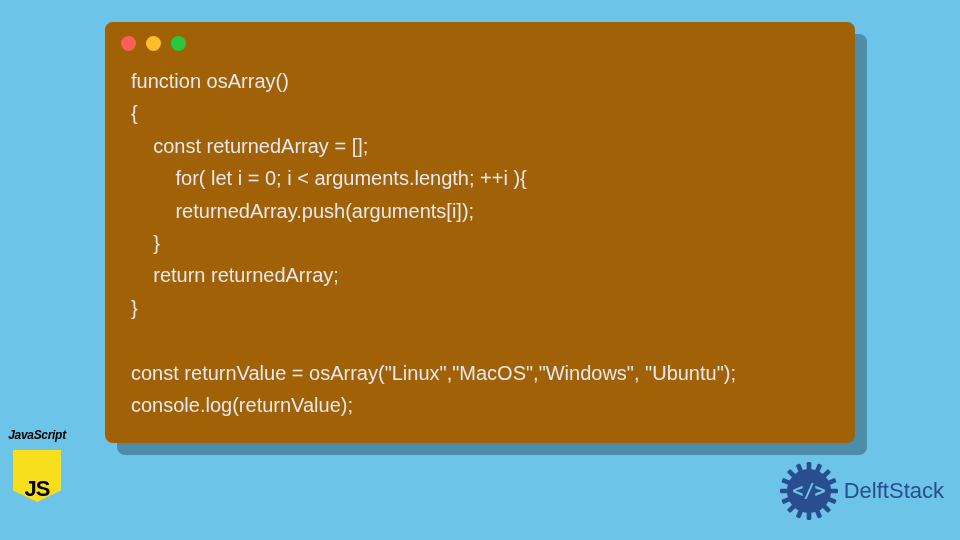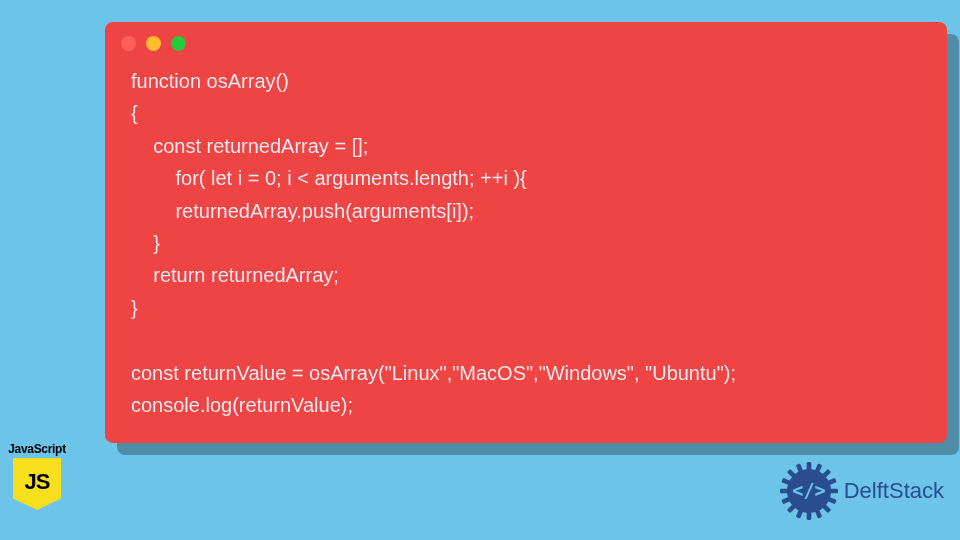--- a/index.html
+++ b/index.html
@@ -8,22 +8,22 @@
     height: 540px;
     background: #6cc4e8;
     font-family: Arial, Helvetica, sans-serif;
     position: relative;
     overflow: hidden;
   }
   .code-window {
     position: absolute;
     left: 105px;
     top: 22px;
-    width: 842px;
-    background: #ef4444;
+    width: 750px;
+    background: #a16207;
     border-radius: 8px;
     box-shadow: 12px 12px 0 rgba(0,0,0,0.28);
     padding-bottom: 22px;
   }
   .titlebar {
     display: flex;
     align-items: center;
     gap: 10px;
     padding: 14px 16px 8px 16px;
   }
@@ -43,34 +43,35 @@
   }
   .js-badge {
     position: absolute;
     left: 6px;
     bottom: 30px;
     width: 62px;
     text-align: center;
   }
   .js-badge .label {
     font-size: 12px;
+    font-style: italic;
     font-weight: bold;
     color: #000;
     margin-bottom: 2px;
     letter-spacing: -0.3px;
   }
   .js-badge .shield {
     width: 48px;
     height: 52px;
-    margin: 0 auto;
+    margin: 8px auto;
     background: #f7df1e;
     position: relative;
     clip-path: polygon(0 0, 100% 0, 100% 78%, 50% 100%, 0 78%);
     display: flex;
-    align-items: center;
+    align-items: flex-end;
     justify-content: center;
   }
   .js-badge .shield span {
     font-family: Arial, sans-serif;
     font-weight: 900;
     font-size: 22px;
     color: #000;
     letter-spacing: -1px;
     margin-top: -4px;
   }

